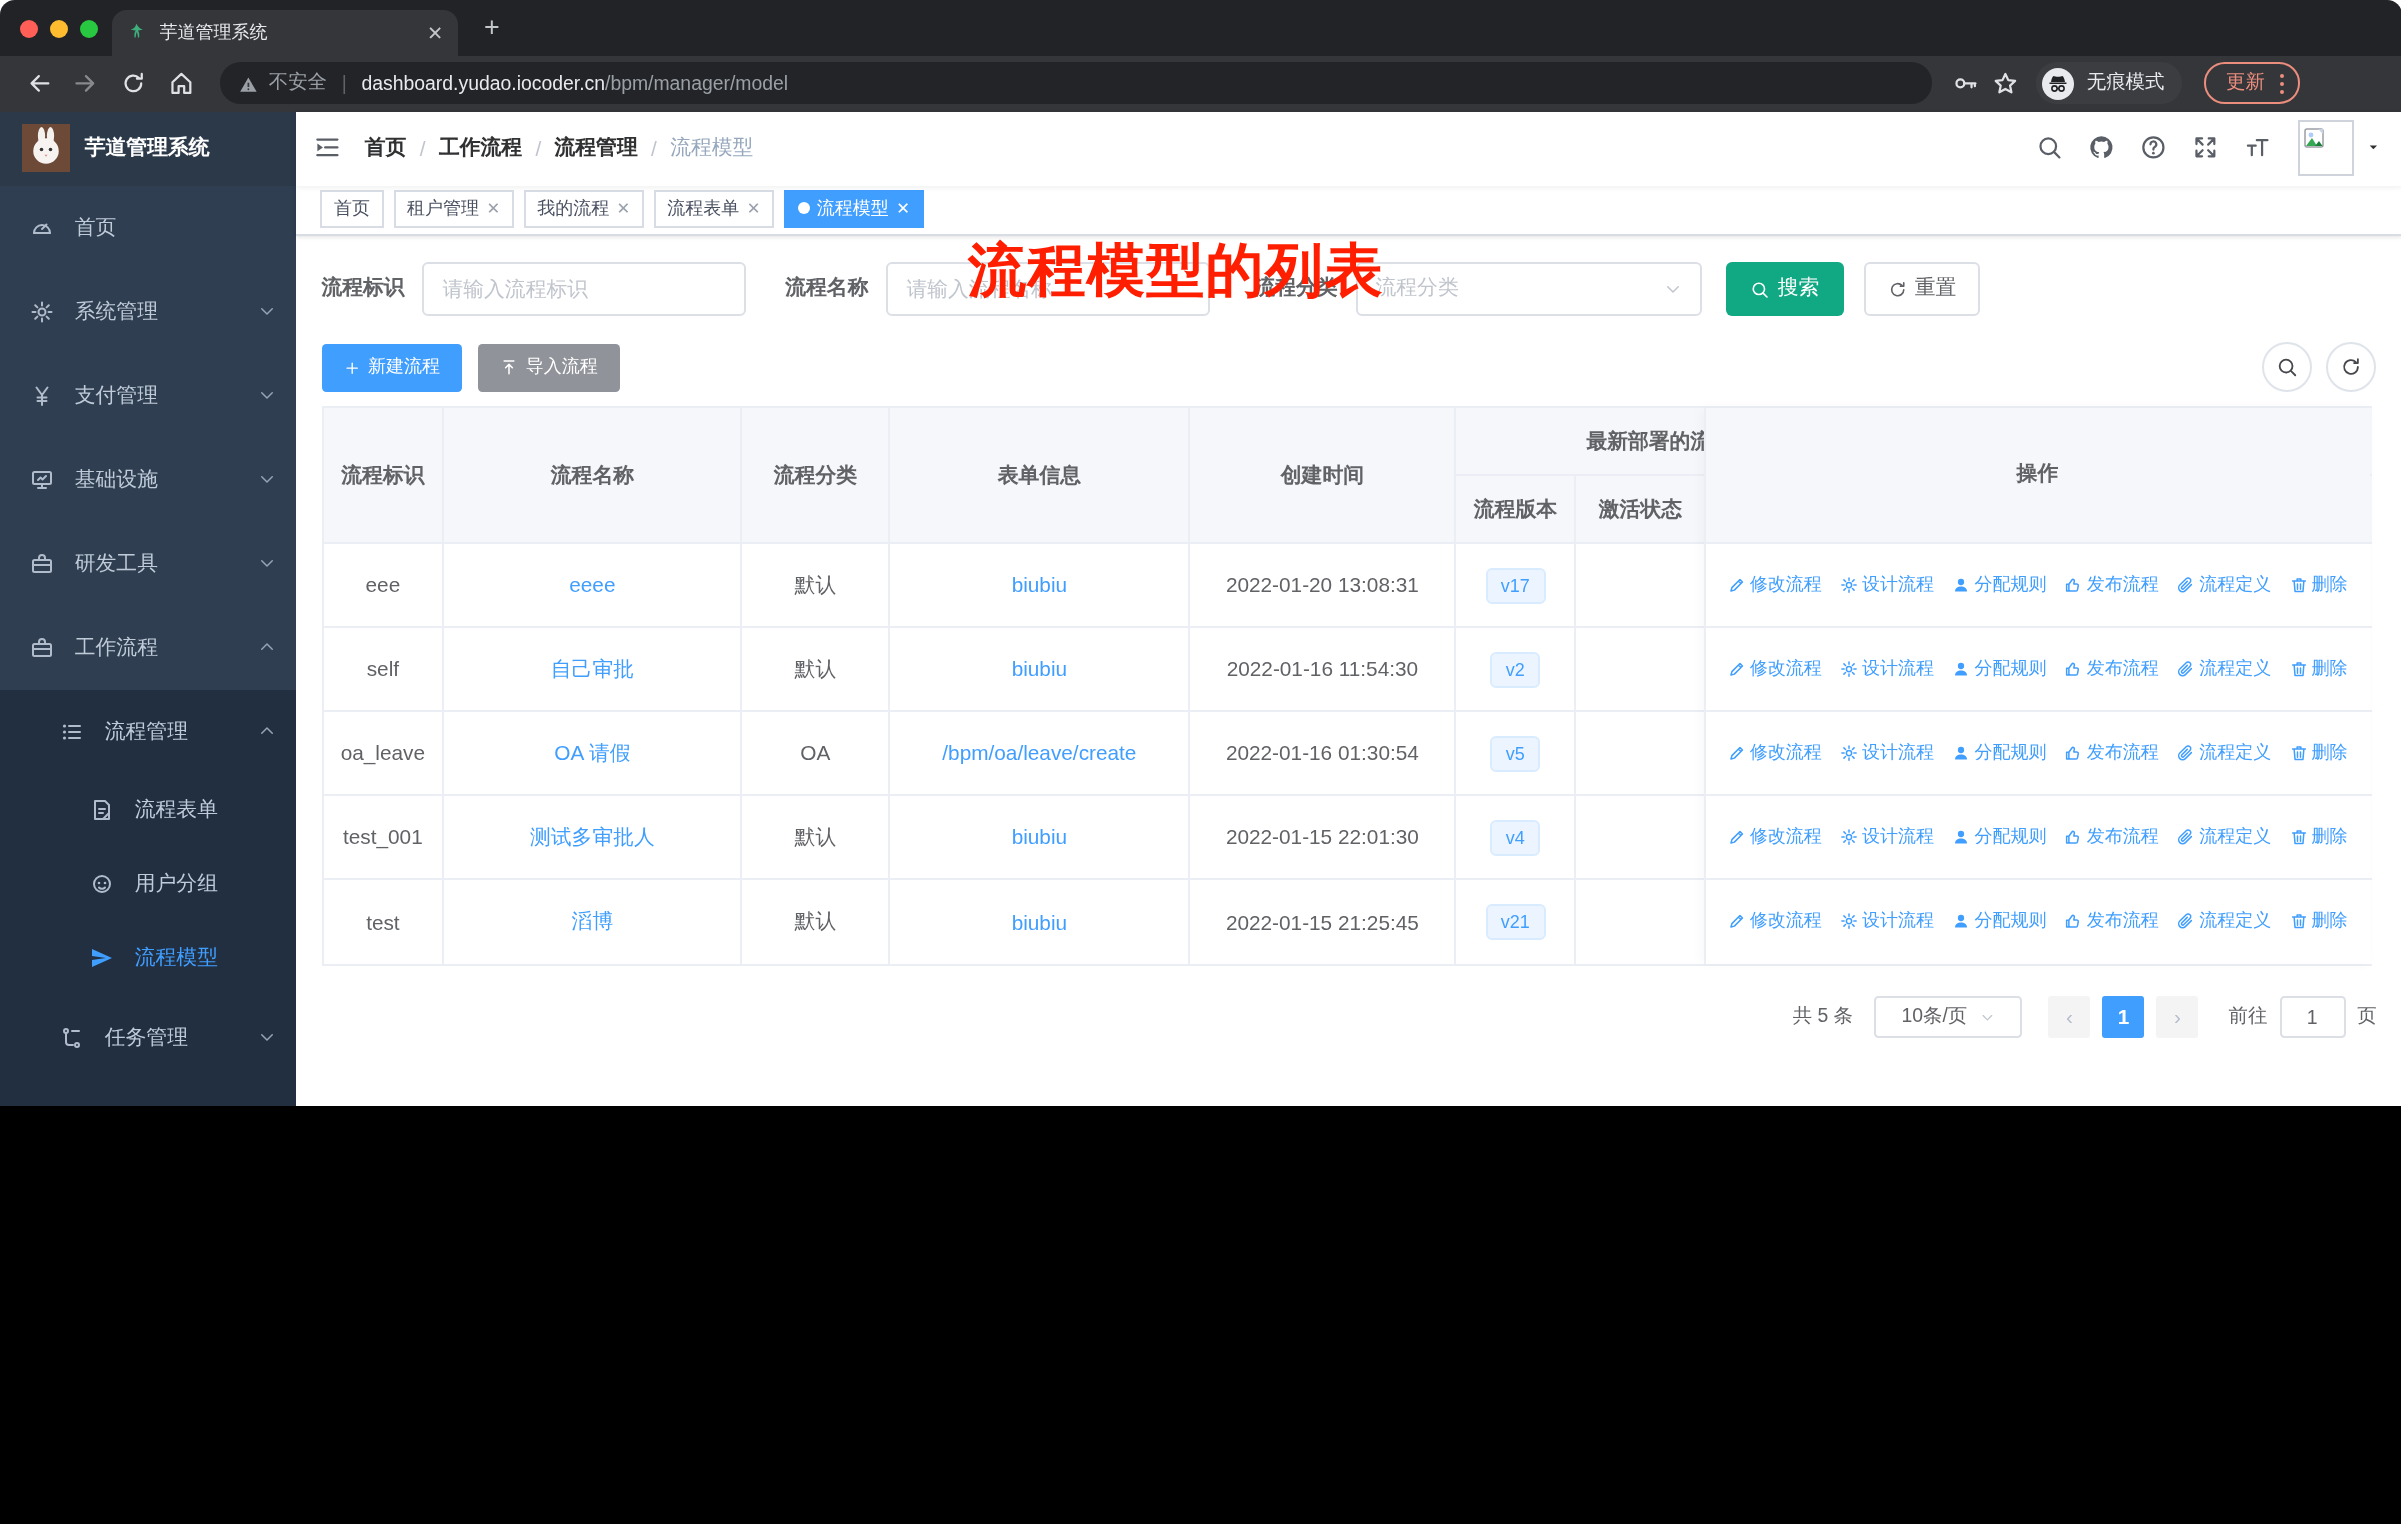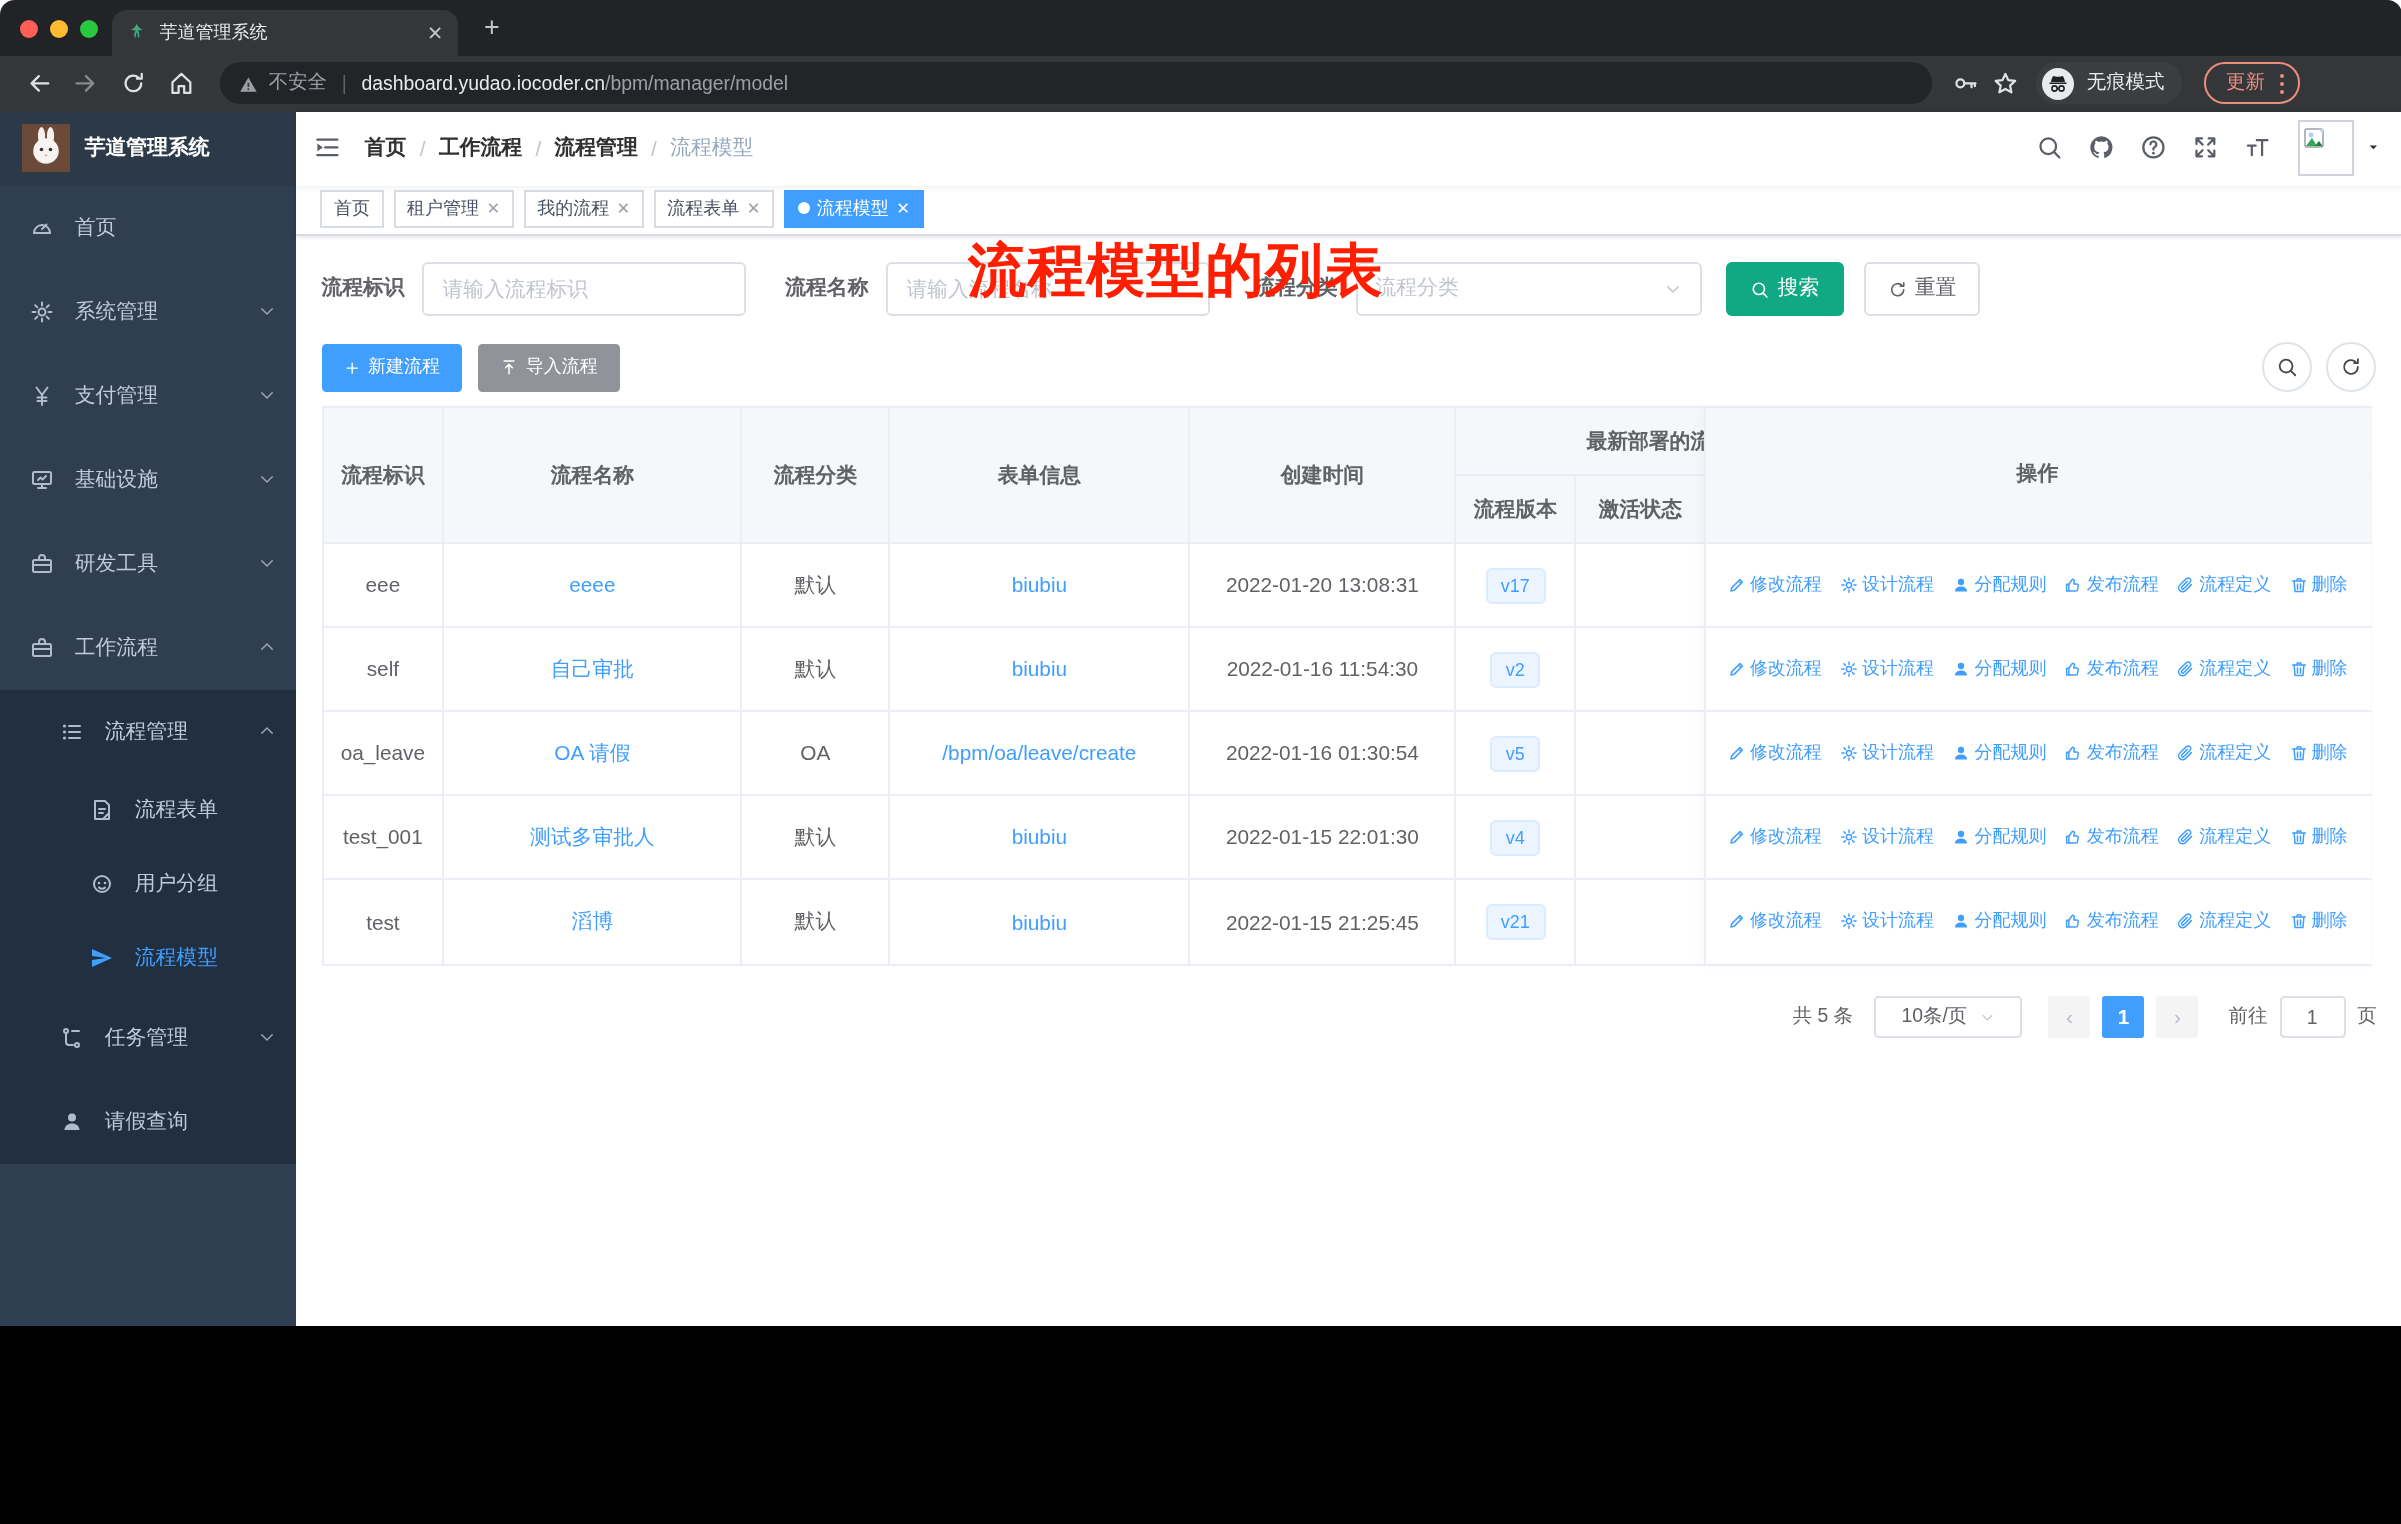--- a/index.html
+++ b/index.html
@@ -1,17 +1,17 @@
 <!DOCTYPE html>
 <html style="font-size:12px"><head>
 <meta charset="utf-8">
 <style>
   html,body{margin:0;padding:0;background:#000;}
   *{box-sizing:border-box;}
-  #stage{width:2401px;height:1326px;overflow:hidden;background:#000;}
+  #stage{width:2401px;height:1106px;overflow:hidden;background:#000;}
   #vp{width:1201px;height:762px;transform:scale(2);transform-origin:0 0;
       font-family:"Liberation Sans","DejaVu Sans",sans-serif;background:#fff;}
   svg{display:block;}
   .ic{fill:none;stroke:currentColor;stroke-width:2;stroke-linecap:round;stroke-linejoin:round;}
 
   
   .tabstrip{height:28px;background:#222327;border-radius:7.4px 7.4px 0 0;position:relative;}
   .lights{position:absolute;left:9.7px;top:9.7px;display:flex;gap:6px;}
   .light{width:9px;height:9px;border-radius:50%;}
   .tab{position:absolute;left:56px;top:5.2px;width:173px;height:23px;background:#35363a;

